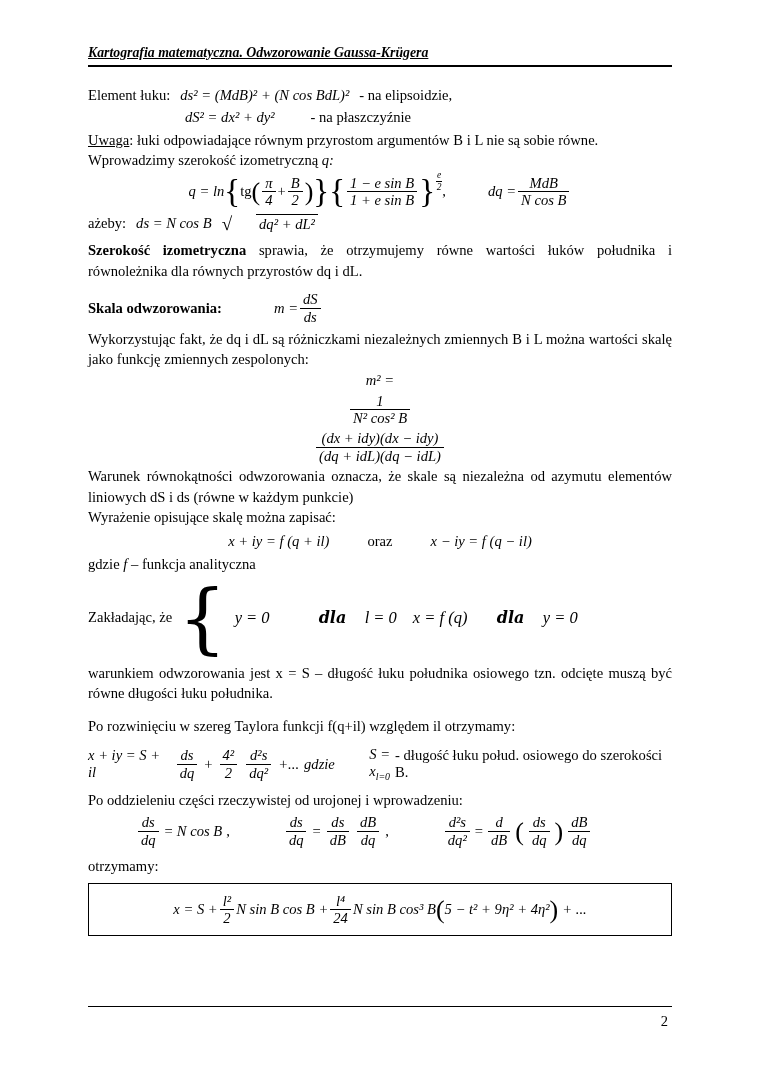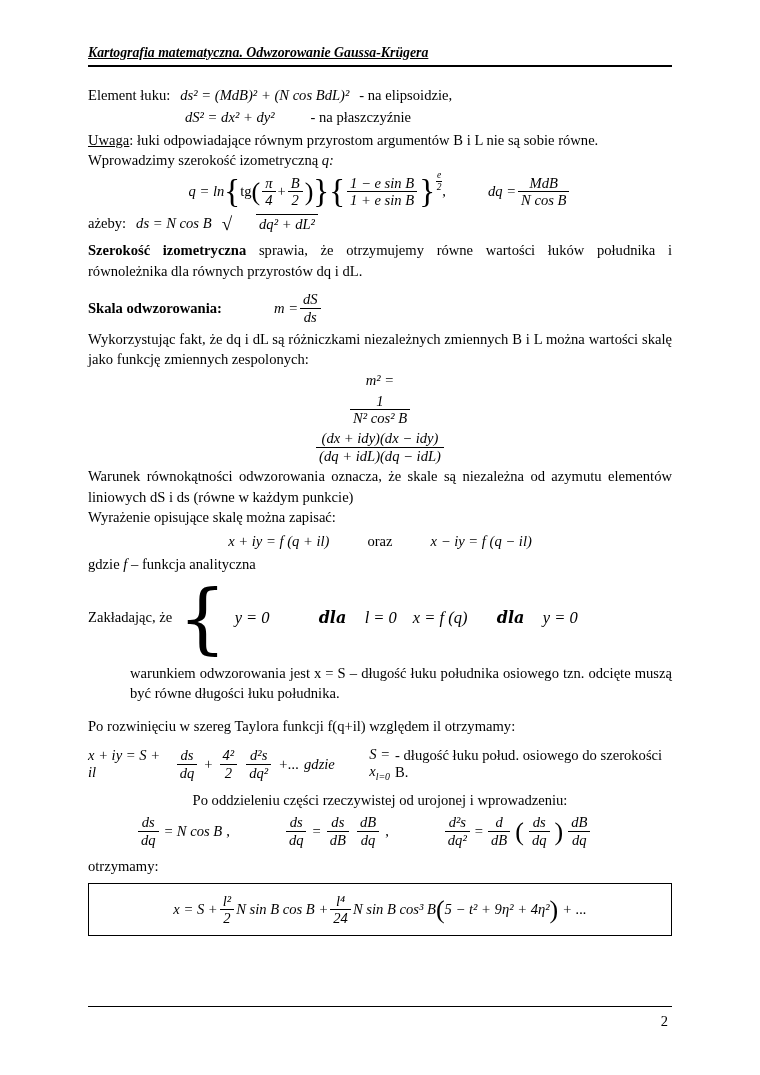--- a/index.html
+++ b/index.html
@@ -167,21 +167,21 @@
         <span>l = 0</span>
       </span>
       <span class="case-line">
         <span>x = f (q)</span>
         <span class="dla">dla</span>
         <span>y = 0</span>
       </span>
     </span>
   </div>
 
-  <p class="para" style="margin-top:8px;margin-left:42px;">warunkiem odwzorowania jest x = S – długość łuku południka osiowego tzn. odcięte muszą być równe długości łuku południka.</p>
+  <p class="para" style="margin-top:8px;">warunkiem odwzorowania jest x = S – długość łuku południka osiowego tzn. odcięte muszą być równe długości łuku południka.</p>
 
   <p class="line" style="margin-top:12px;">Po rozwinięciu w szereg Taylora funkcji f(q+il) względem il otrzymamy:</p>
 
   <div class="disp" style="margin-top:10px;gap:5px;">
     <span class="m">x + iy = S + il</span>
     <span class="frac">
       <span class="fn">ds</span>
       <span class="fd">dq</span>
     </span>
     <span>+</span>
@@ -192,21 +192,21 @@
     <span class="frac">
       <span class="fn">d²s</span>
       <span class="fd">dq²</span>
     </span>
     <span class="m">+...</span>
     <span class="m">gdzie</span>
     <span class="m" style="margin-left:6px;text-align:right;"><span>S = x</span><sub>l=0</sub></span>
     <span>- długość łuku połud. osiowego do szerokości B.</span>
   </div>
 
-  <p class="line" style="margin-top:8px;text-align:center;">Po oddzieleniu części rzeczywistej od urojonej i wprowadzeniu:</p>
+  <p class="line" style="margin-top:8px;">Po oddzieleniu części rzeczywistej od urojonej i wprowadzeniu:</p>
 
   <div class="disp" style="margin-top:4px;padding-left:48px;gap:54px;">
     <span class="disp" style="gap:4px;">
       <span class="frac">
         <span class="fn">ds</span>
         <span class="fd">dq</span>
       </span>
       <span>=</span>
       <span class="m">N cos B</span>
       <span>,</span>

